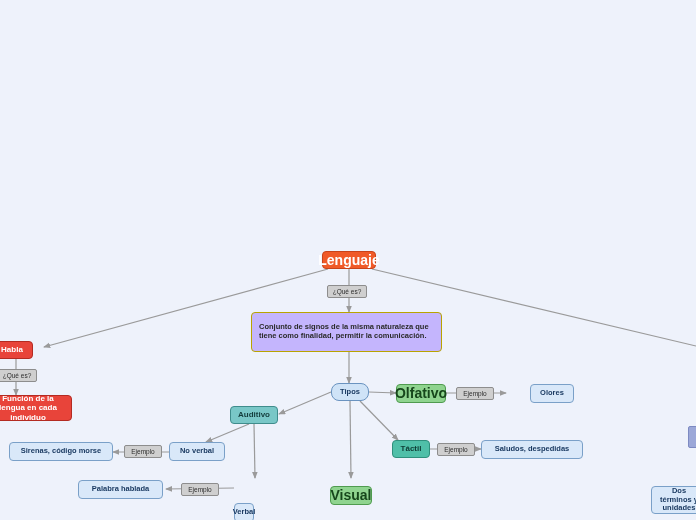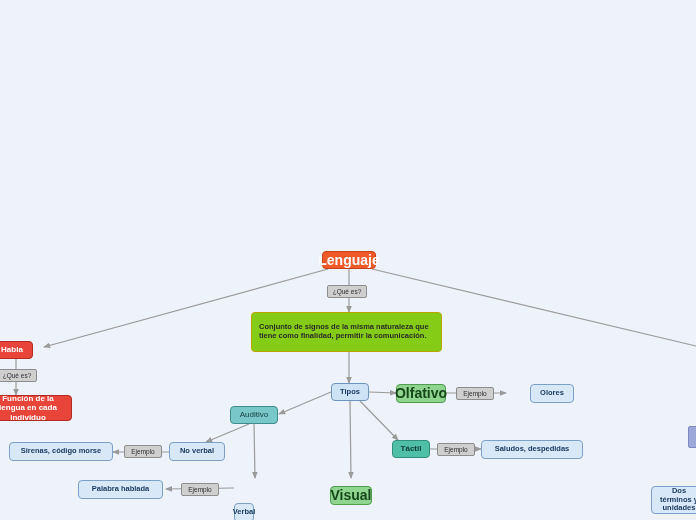--- a/index.html
+++ b/index.html
@@ -40,41 +40,41 @@
     padding: 3px 6px;
   }
   .n-root {
     background: #f05a28;
     border-color: #c8431a;
     color: #ffffff;
     font-weight: bold;
     font-size: 14px;
   }
   .n-def {
-    background: #84cc16;
+    background: #c4b5fd;
     border-color: #b9a400;
     color: #2a2a2a;
     font-weight: bold;
     font-size: 7.5px;
     text-align: left;
     justify-content: flex-start;
     padding: 13px 7px;
   }
   .n-red {
     background: #e8443a;
     border-color: #b32b22;
     color: #ffffff;
     font-weight: bold;
     font-size: 8px;
   }
   .n-teal {
     background: #79c7c7;
     border-color: #3f8c8c;
     color: #143d3d;
-    font-weight: normal;
+    font-weight: bold;
     font-size: 8px;
   }
   .n-teal-dark {
     background: #4fbfa8;
     border-color: #2f8f7c;
     color: #0d3a33;
     font-weight: bold;
     font-size: 8px;
   }
   .n-green {
@@ -83,20 +83,21 @@
     color: #16471b;
     font-weight: bold;
     font-size: 14px;
   }
   .n-blue {
     background: #cfe3f7;
     border-color: #6a93c0;
     color: #16365e;
     font-weight: bold;
     font-size: 7.5px;
+    border-radius: 8px;
   }
   .n-blue-plain {
     background: #d9e8f9;
     border-color: #7aa0c8;
     color: #16365e;
     font-weight: bold;
     font-size: 7.5px;
   }
   .label {
     position: absolute;

